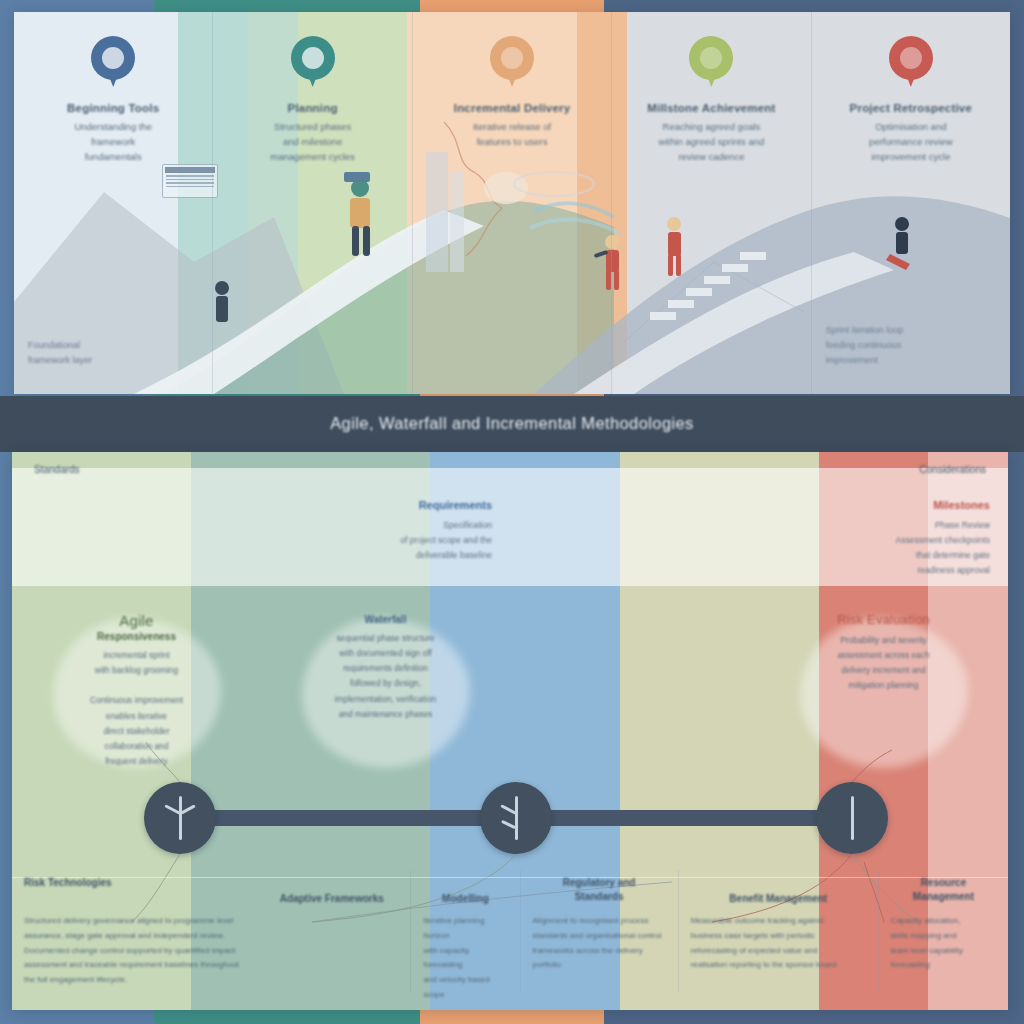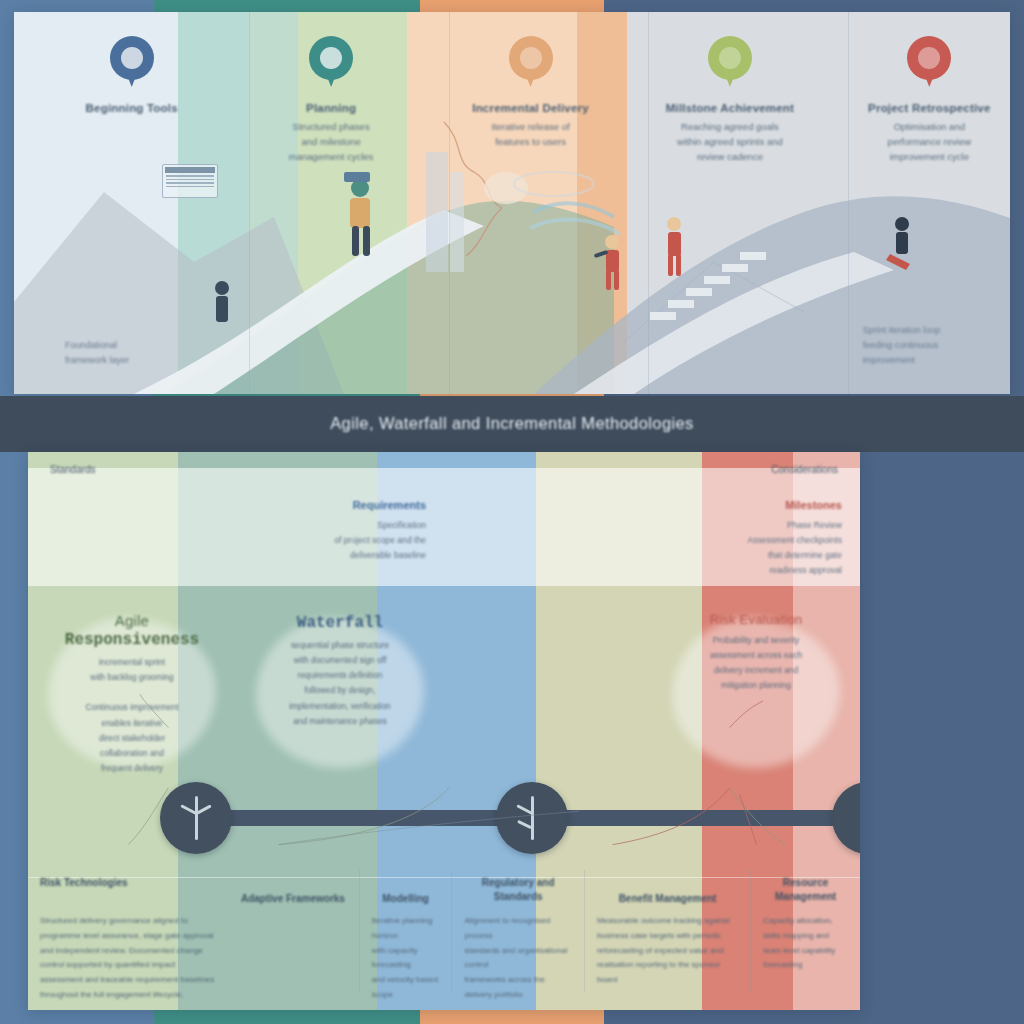--- a/index.html
+++ b/index.html
@@ -31,21 +31,20 @@
   .tp-cols {
     position: absolute; inset: 0;
     display: flex;
   }
   .tp-col {
     flex: 1 1 0;
     position: relative;
     padding: 18px 14px 0 14px;
     text-align: center;
     border-left: 1px solid rgba(140,160,180,.28);
-    margin-left: 37px;
   }
   .tp-col:first-child { border-left: 0; }
 
   .pin {
     width: 44px; height: 52px;
     margin: 6px auto 12px auto;
     position: relative;
     filter: blur(.4px);
   }
   .pin .bulb {
@@ -105,22 +104,22 @@
     position: absolute; left: 0; right: 0; top: 414px;
     text-align: center;
     font-size: 16.5px; color: #e9eef3;
     letter-spacing: .4px;
     filter: blur(.9px);
     z-index: 5;
   }
 
   
   .bot-panel {
-    position: absolute; left: 28px; top: 452px;
-    width: 832px; height: 558px;
+    position: absolute; left: 12px; top: 452px;
+    width: 996px; height: 558px;
     overflow: hidden;
     box-shadow: 0 2px 14px rgba(20,35,55,.2);
   }
   .bp-bands { position: absolute; inset: 0; display: flex; }
   .bp-bands > i { height: 100%; }
 
   .bp-wash {
     position: absolute; left: 0; top: 16px; right: 0; height: 118px;
     background: rgba(255,255,255,.58);
   }
@@ -165,23 +164,22 @@
     filter: blur(5px);
   }
   .bp-card h3 {
     position: relative;
     font-size: 15px; font-weight: normal;
     letter-spacing: .2px;
     filter: blur(.8px);
   }
   .bp-card h5 {
     position: relative;
-    font-size: 16px; font-weight: bold; margin-top: 2px;
+    font-size: 10px; font-weight: bold; margin-top: 2px;
     filter: blur(.9px);
-    font-family: Liberation Mono, monospace;
   }
   .bp-card p {
     position: relative;
     font-size: 8.4px; line-height: 1.8; color: #5a6c7e;
     margin-top: 6px; filter: blur(1px);
   }
 
   
   .rail {
     position: absolute; left: 168px; top: 358px;
@@ -332,20 +330,23 @@
 
     <div class="tp-cols">
 
       <div class="tp-col">
         <div class="pin">
           <div class="bulb" style="background:#4a6f9c"></div>
           <div class="tail" style="background:#4a6f9c"></div>
           <div class="glyph"></div>
         </div>
         <div class="tp-title">Beginning Tools</div>
+        <div class="tp-body" style="white-space: pre-line;">Understanding the
+framework
+fundamentals</div>
         <div class="tp-caption" style="white-space: pre-line;">Foundational
 framework layer</div>
       </div>
 
       <div class="tp-col">
         <div class="pin">
           <div class="bulb" style="background:#3d8d89"></div>
           <div class="tail" style="background:#3d8d89"></div>
           <div class="glyph"></div>
         </div>

